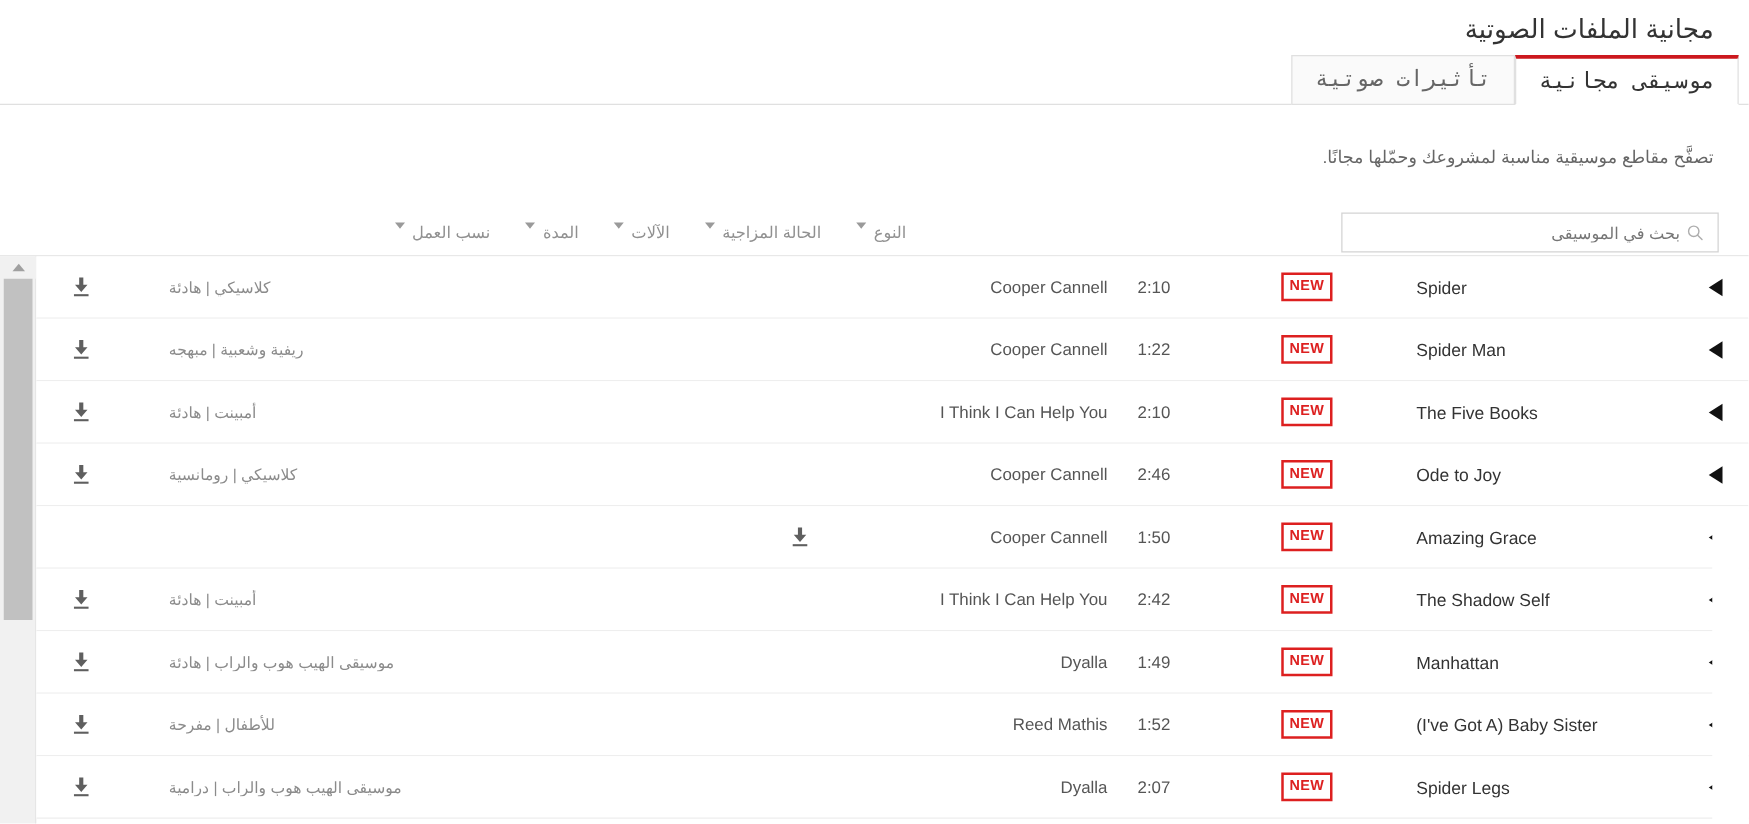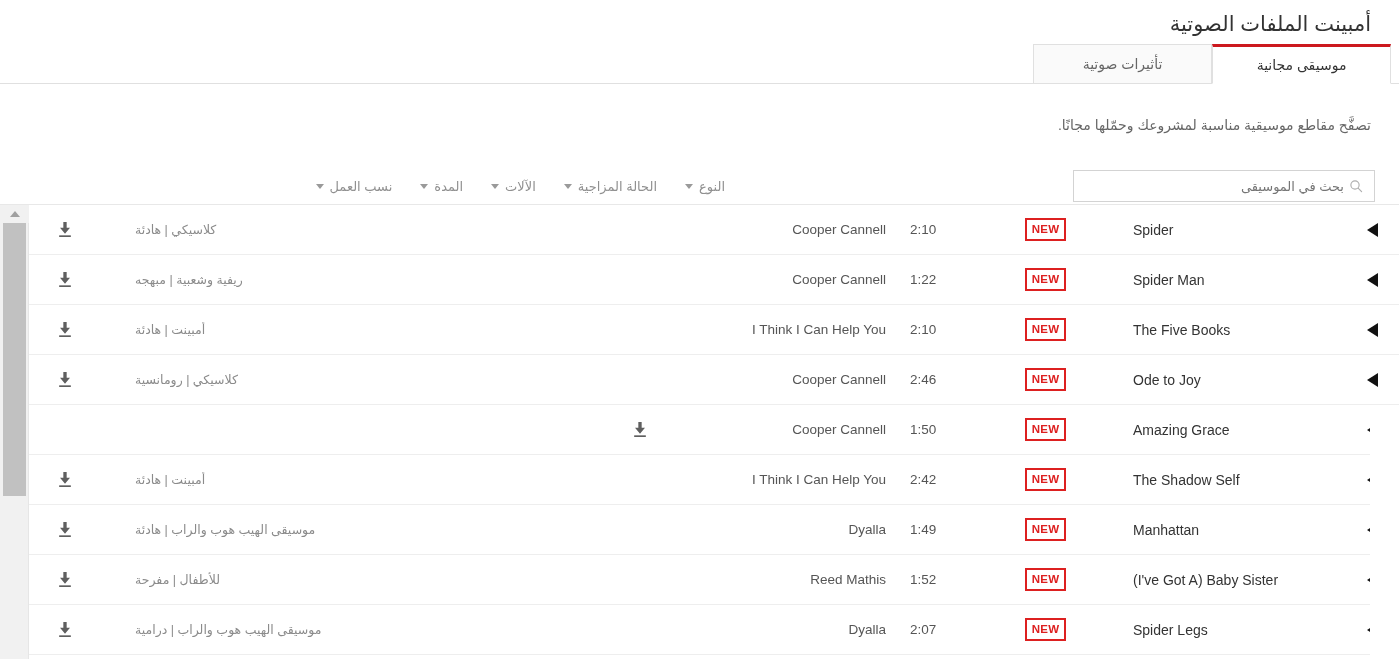--- a/index.html
+++ b/index.html
@@ -45,29 +45,30 @@
     align-items: stretch;
     border-bottom: 1px solid #e0e0e0;
     padding-right: 8px;
   }
   .tab {
     min-width: 179px;
     height: 40px;
     display: flex;
     align-items: center;
     justify-content: center;
-    font-size: 14px;
+    font-size: 18px;
     color: #666666;
     cursor: pointer;
     position: relative;
     background: #fafafa;
     border-right: 1px solid #e0e0e0;
     border-left: 1px solid #e0e0e0;
     border-top: 1px solid #e0e0e0;
     margin-bottom: -1px;
+    font-family: Liberation Mono, monospace;
   }
   .tab.active {
     background: #ffffff;
     color: #333333;
     border-top: 3px solid var(--accent, #cc181e);
     border-bottom: 1px solid #ffffff;
   }
   .tab.inactive {
     border-bottom: 1px solid #e0e0e0;
   }
@@ -95,21 +96,20 @@
   }
   .filters {
     display: flex;
     flex-direction: row;
     align-items: center;
     margin-right: 660px;
   }
   .filter-chip {
     display: flex;
     flex-direction: row;
-    align-items: center;
     gap: 6px;
     font-size: 13px;
     color: #909090;
     padding: 0 14px;
     cursor: pointer;
     white-space: nowrap;
   }
   .caret {
     width: 0; height: 0;
     border-left: 4px solid transparent;
@@ -320,21 +320,21 @@
     bottom: 0;
     background: #ffffff;
     border-left: 1px solid #ffffff;
   }
 </style>
 </head>
 <body>
 
 <div id="app">
 
-  <div class="page-title">أمبينت الملفات الصوتية</div>
+  <div class="page-title">مجانية الملفات الصوتية</div>
 
   <div class="tabbar">
     <div class="tab active" style="border-top-color: rgb(204, 24, 30);">
       <span>موسيقى مجانية</span>
     </div>
     <div class="tab inactive">
       <span>تأثيرات صوتية</span>
     </div>
   </div>
 

